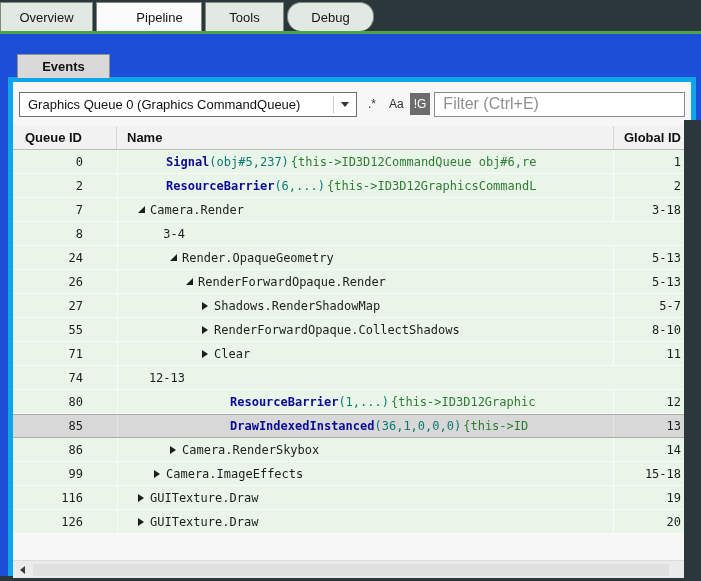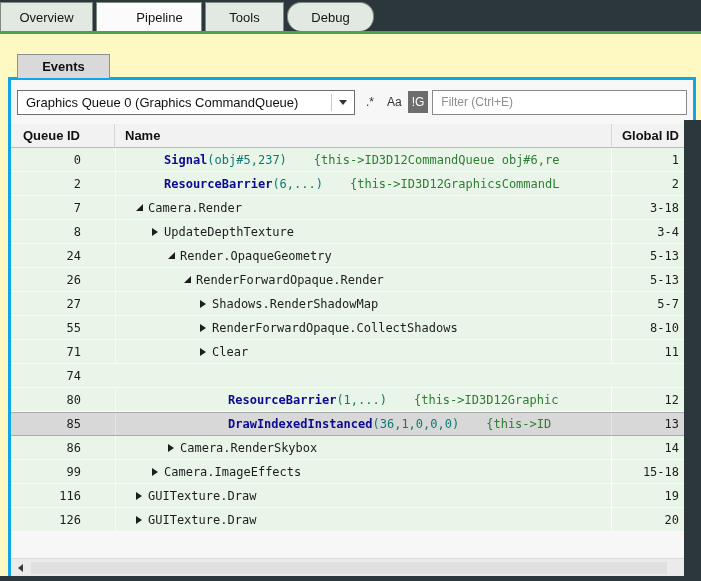--- a/index.html
+++ b/index.html
@@ -19,53 +19,53 @@
     border:1px solid #7e8a7e; border-bottom:none;
   }
   .tab.t-overview { width:93px; }
   .tab.t-pipeline { width:106px; }
   .tab.t-tools    { width:79px; }
   .tab.t-debug    { width:87px;border-radius:14px; }
   .tab.selected { background:#fbfbfb;padding-left:21px; }
   .accent-line { position:absolute; left:0; top:31px; width:701px; height:3px; background:#4da34d; }
 
   
-  .main { position:absolute; left:0; top:34px; width:701px; height:542px; background:#fef9c3; }
+  .main { position:absolute; left:0; top:34px; width:701px; height:542px; background:#1d4ed8; }
 
   .events-tab {
     position:absolute; left:17px; top:20px; width:93px; height:24px; z-index:2;
     background:#d9d9d9; border:1px solid #8f8f8f; border-bottom:none;
     display:flex; align-items:center; justify-content:center;
     font-size:13px; font-weight:bold; color:#111;
   }
 
   .events-panel {
     position:absolute; left:8px; top:43px; width:688px; height:499px;
-    background:#f7f7f7; border:3px solid #0ea5e9;
+    background:#f7f7f7; border:5px solid #0ea5e9;
   }
 
   
   .toolbar { position:absolute; left:6px; top:9px; right:6px; height:26px; display:flex; align-items:center; }
   .queue-dropdown {
     width:338px; height:25px; background:#ffffff; border:1px solid #6e6e6e;
     display:flex; align-items:center; font-size:13px; color:#111; cursor:default;
   }
   .qd-label { flex:1; padding-left:8px; white-space:nowrap; overflow:hidden; }
   .qd-sep { width:1px; height:17px; background:#c8c8c8; }
   .qd-arrow { width:22px; display:flex; align-items:center; justify-content:center; }
   .qd-arrow::before { content:""; border-left:4px solid transparent; border-right:4px solid transparent; border-top:5px solid #333; }
   .tgl {
     margin-left:6px; height:22px; min-width:18px; padding:0 2px;
     display:flex; align-items:center; justify-content:center;
     font-size:12px; color:#333;
   }
   .tgl.glob-on { background:#6d6d6d; color:#ffffff; margin-left:4px; padding:0 4px; }
   .filter-input {
     flex:1; margin-left:4px; height:25px; border:1px solid #8a8a8a; background:#fff;
-    font-family:"Liberation Sans", sans-serif; font-size:12px; color:#222; padding:0 8px;
+    font-family:"Liberation Sans", sans-serif; font-size:16px; color:#222; padding:0 8px;
   }
   .filter-input::placeholder { color:#8f8f8f; }
 
   
   .table-header {
     position:absolute; left:0; top:44px; width:676px; height:24px;
     background:#f2f2f2; border-bottom:1px solid #bcbcbc;
     display:flex; align-items:center; font-size:13px; font-weight:bold; color:#111;
   }
   .th-qid { width:104px; text-align:right; padding-right:34px; height:100%; display:flex; align-items:center; justify-content:flex-end; border-right:1px solid #d6d6d6; }
@@ -90,21 +90,21 @@
   }
   .row.selected .cell-name, .row.selected .cell-gid { border-left-color:rgba(255,255,255,0.35); }
 
   .indent { flex:none; height:1px; }
   .arrow { flex:none; width:14px; margin-right:2px; display:flex; align-items:center; justify-content:center; }
   .arrow.collapsed::before { content:""; border-left:6px solid #1c1c1c; border-top:4px solid transparent; border-bottom:4px solid transparent; }
   .arrow.expanded::before  { content:""; border-bottom:7px solid #1c1c1c; border-left:7px solid transparent; }
   .nm { flex:none; }
   .fn { flex:none; font-weight:bold; color:#0a0a96; }
   .args { flex:none; color:#0c7a72; }
-  .extra { flex:none; color:#2e7d32; margin-left:27px; }
+  .extra { flex:none; color:#2e7d32; margin-left:2px; }
 
   
   .hscroll {
     position:absolute; left:0; top:478px; width:676px; height:18px;
     background:#ebebeb; border-top:1px solid #dcdcdc; display:flex; align-items:center;
   }
   .hs-left { width:18px; height:18px; display:flex; align-items:center; justify-content:center; }
   .hs-left-icon { border-right:5px solid #3a3a3a; border-top:4px solid transparent; border-bottom:4px solid transparent; }
   .hs-thumb { margin-left:2px; width:636px; height:12px; background:#e0e0e0; }
 
@@ -177,28 +177,20 @@
       <span class="arrow expanded"></span>
       <span class="nm">Camera.Render</span>
       <span class="fn"></span>
       <span class="args"></span>
 
     </div>
     <div class="cell-gid">3-18</div>
   </div>
         <div class="row">
     <div class="cell-qid">8</div>
-    <div class="cell-name">
-      <span class="indent" style="width: 32px;"></span>
-      <span class="arrow collapsed"></span>
-      <span class="nm">UpdateDepthTexture</span>
-      <span class="fn"></span>
-      <span class="args"></span>
-
-    </div>
     <div class="cell-gid">3-4</div>
   </div>
         <div class="row">
     <div class="cell-qid">24</div>
     <div class="cell-name">
       <span class="indent" style="width: 48px;"></span>
       <span class="arrow expanded"></span>
       <span class="nm">Render.OpaqueGeometry</span>
       <span class="fn"></span>
       <span class="args"></span>
@@ -249,20 +241,21 @@
       <span class="arrow collapsed"></span>
       <span class="nm">Clear</span>
       <span class="fn"></span>
       <span class="args"></span>
 
     </div>
     <div class="cell-gid">11</div>
   </div>
         <div class="row">
     <div class="cell-qid">74</div>
+    <div class="cell-gid">12-13</div>
   </div>
         <div class="row">
     <div class="cell-qid">80</div>
     <div class="cell-name">
       <span class="indent" style="width: 96px;"></span>
       <span class="arrow" style="visibility: hidden;"></span>
       <span class="nm"></span>
       <span class="fn">ResourceBarrier</span>
       <span class="args">(1,...)</span>
       <span class="extra">{this-&gt;ID3D12Graphic</span>

